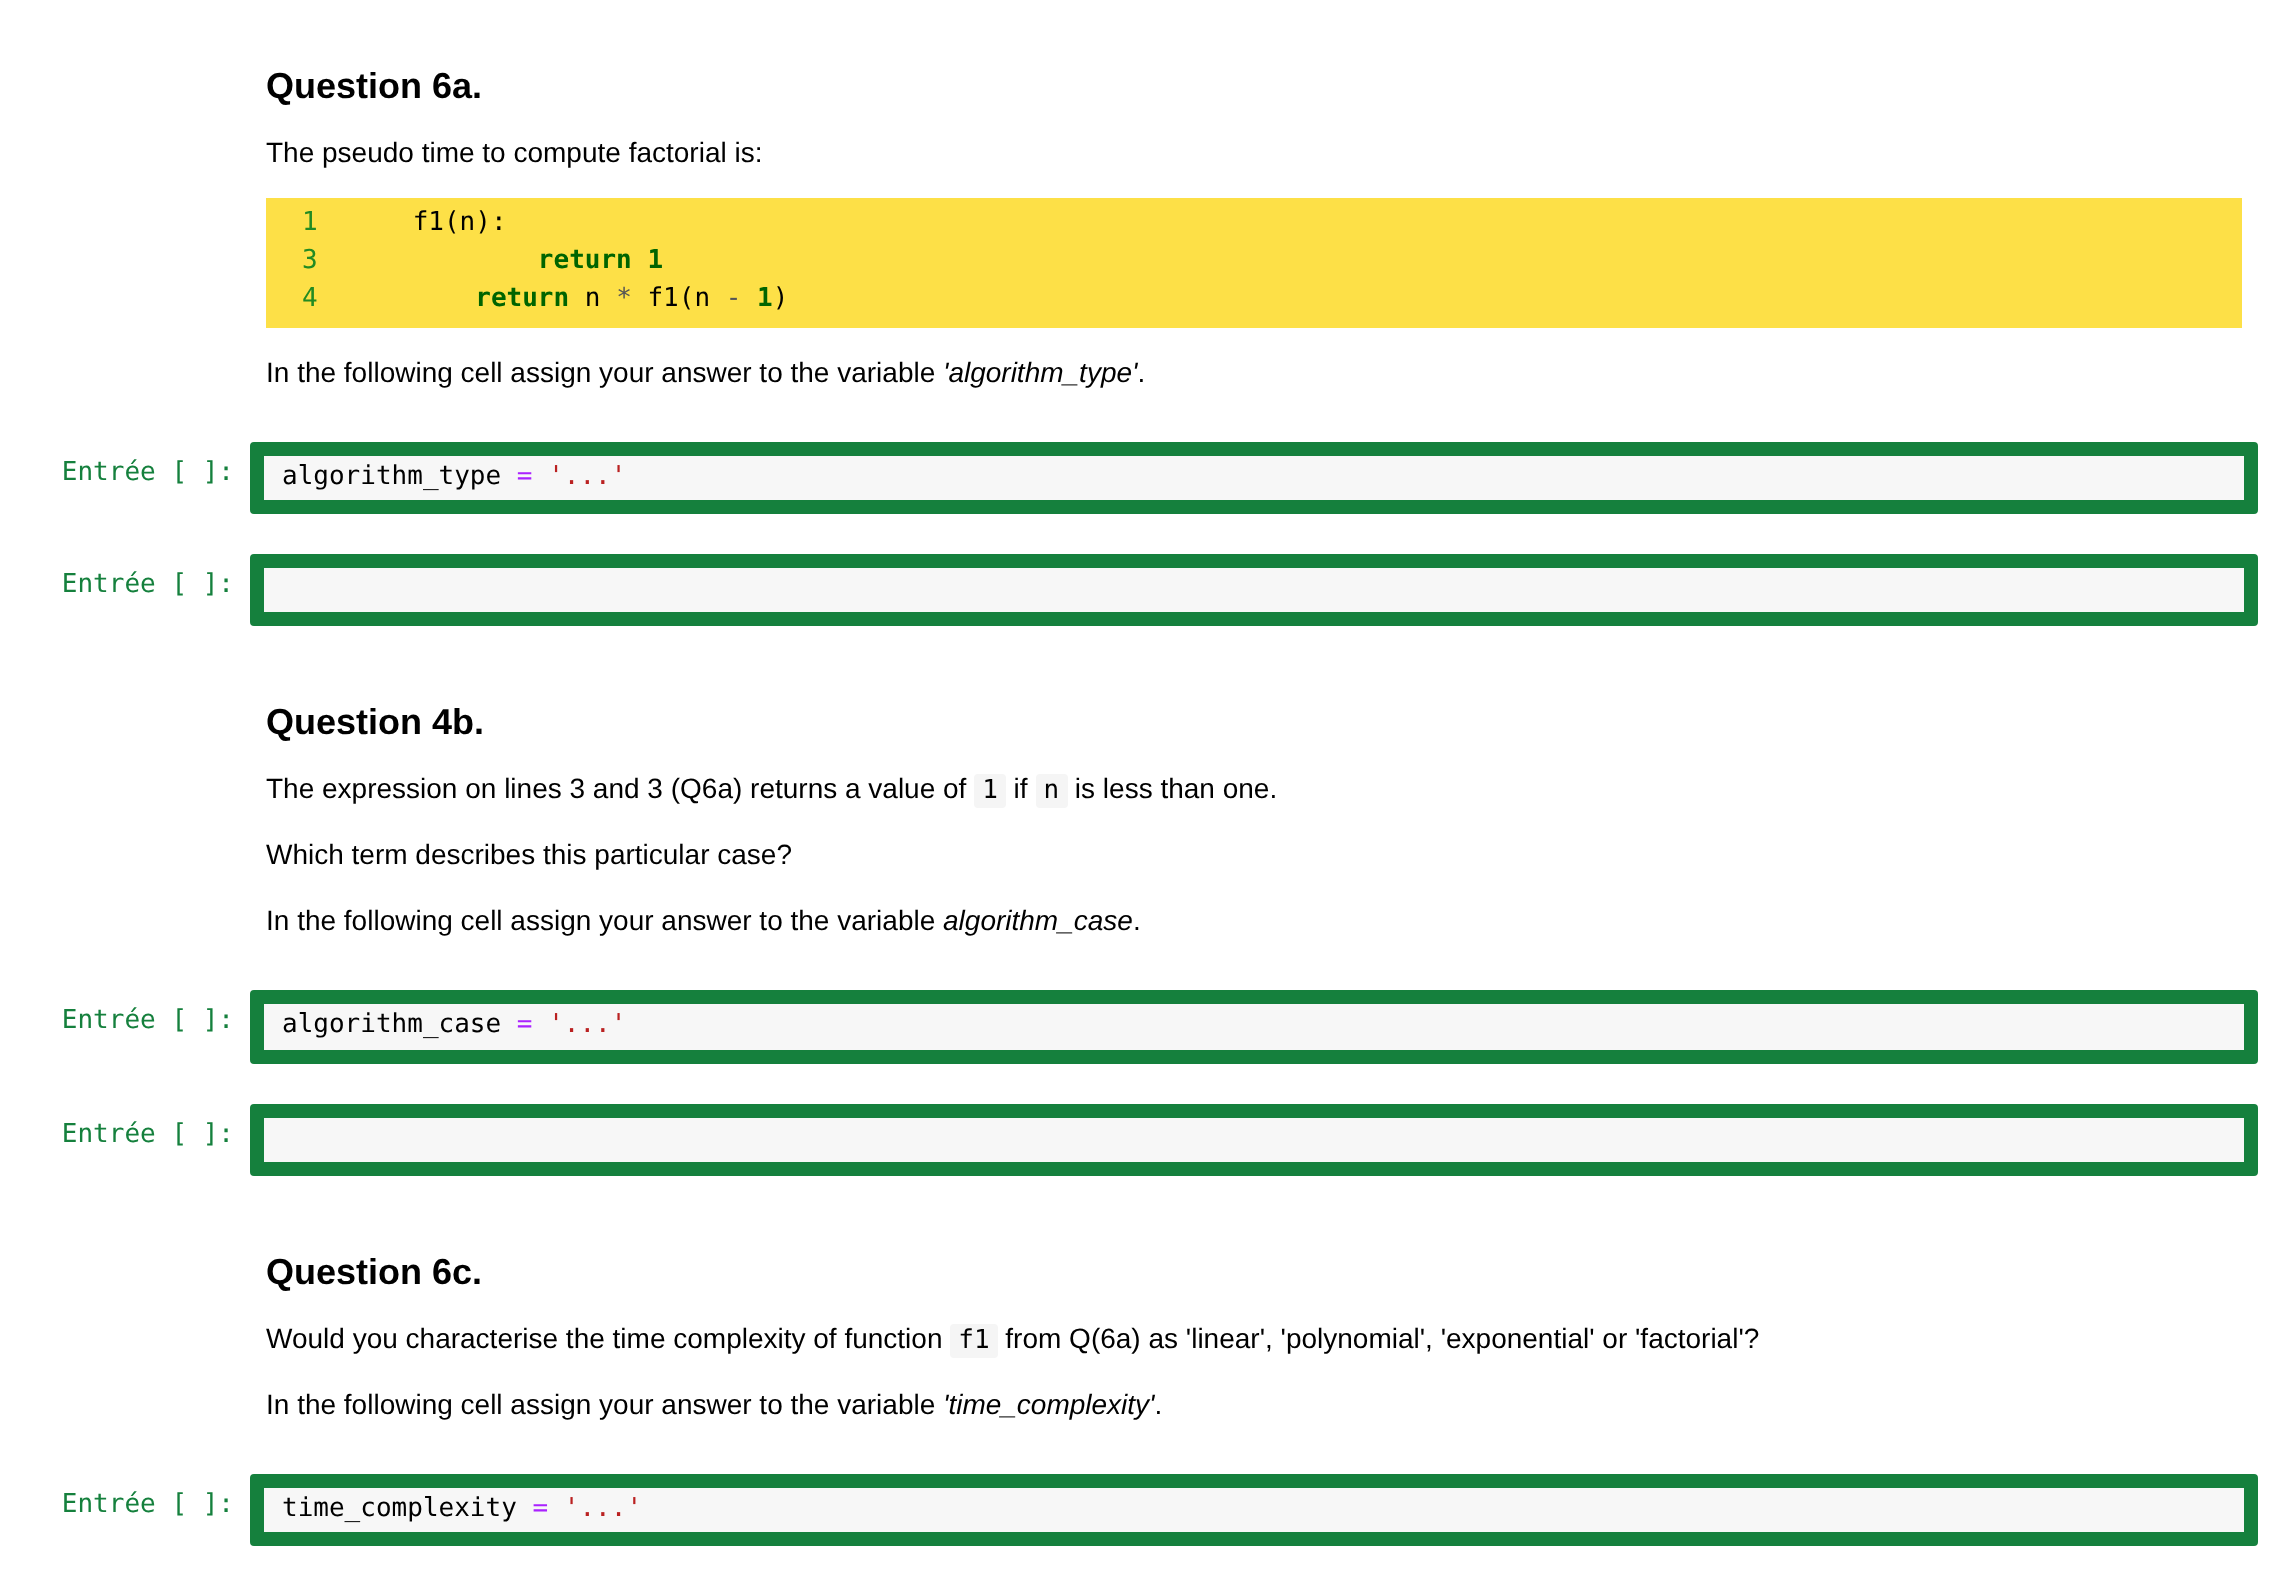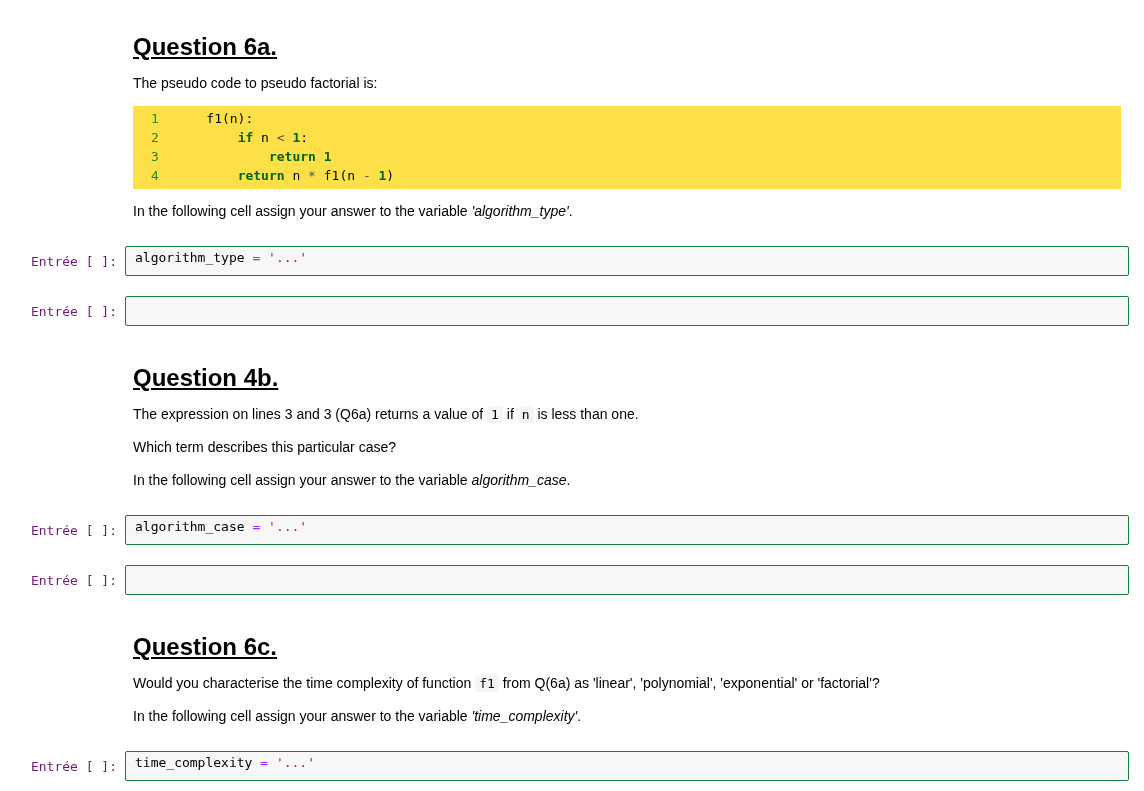--- a/index.html
+++ b/index.html
@@ -16,38 +16,37 @@
   .cell {
     display: flex;
     margin-bottom: 4px;
   }
   .prompt {
     flex: 0 0 110px;
     text-align: right;
     padding: 8px 8px 0 0;
     font-family: "SFMono-Regular", Menlo, Consolas, monospace;
     font-size: 13px;
-    color: #701a75;
+    color: #15803d;
     white-space: nowrap;
   }
   .cell-body {
     flex: 1;
     min-width: 0;
   }
   .markdown-cell .prompt { visibility: hidden; }
   .markdown-body {
     padding: 4px 8px 8px 8px;
     font-size: 14px;
     color: #000;
   }
   .markdown-body h3 {
-    font-size: 24px;
+    font-size: 18px;
     font-weight: 700;
     margin: 14px 0 12px 0;
-    text-decoration: underline;
   }
   .markdown-body p {
     margin: 12px 0;
     line-height: 1.5;
   }
   .markdown-body em { font-style: italic; }
   .markdown-body code.inline {
     background: #f5f5f5;
     padding: 1px 4px;
     border-radius: 2px;
@@ -65,21 +64,21 @@
     color: #228B22;
     display: inline-block;
     width: 24px;
     user-select: none;
   }
   .codehilite .kw { color: #006400; font-weight: 700; }
   .codehilite .op { color: #555; }
   .codehilite .num { color: #006400; font-weight: 700; }
   .code-cell .input-area {
     background: #f7f7f7;
-    border: 1px solid #15803d;
+    border: 7px solid #15803d;
     border-radius: 2px;
     padding: 2px 9px;
     font-family: "SFMono-Regular", Menlo, Consolas, monospace;
     font-size: 13px;
     line-height: 1.4;
     min-height: 30px;
     white-space: pre;
   }
   .code-cell .input-area:empty::after { content: "\00a0"; }
   .tok-op { color: #aa22ff; }
@@ -89,24 +88,23 @@
 </style>
 </head>
 <body>
 
 <div class="notebook">
 
   <div class="cell markdown-cell">
     <div class="prompt"></div>
     <div class="cell-body markdown-body">
       <h3>Question 6a.</h3>
-      <p>The pseudo code to pseudo factorial is:</p>
+      <p>The pseudo time to compute factorial is:</p>
       <div class="codehilite" id="pseudo-code">
           <div><span class="ln">1</span><span>&nbsp;&nbsp;&nbsp;&nbsp;</span><span>f1(n):</span></div>
-          <div><span class="ln">2</span><span>&nbsp;&nbsp;&nbsp;&nbsp;&nbsp;&nbsp;&nbsp;&nbsp;</span><span class="kw">if</span><span> n </span><span class="op">&lt;</span><span> </span><span class="num">1</span><span>:</span></div>
           <div><span class="ln">3</span><span>&nbsp;&nbsp;&nbsp;&nbsp;&nbsp;&nbsp;&nbsp;&nbsp;&nbsp;&nbsp;&nbsp;&nbsp;</span><span class="kw">return</span><span> </span><span class="num">1</span></div>
           <div><span class="ln">4</span><span>&nbsp;&nbsp;&nbsp;&nbsp;&nbsp;&nbsp;&nbsp;&nbsp;</span><span class="kw">return</span><span> n </span><span class="op">*</span><span> f1(n </span><span class="op">-</span><span> </span><span class="num">1</span><span>)</span></div>
         </div>
       <p>
         <span>In the following cell assign your answer to the variable </span><em>'algorithm_type'</em><span>.</span>
       </p>
     </div>
   </div>
 
   <div class="cell code-cell">

